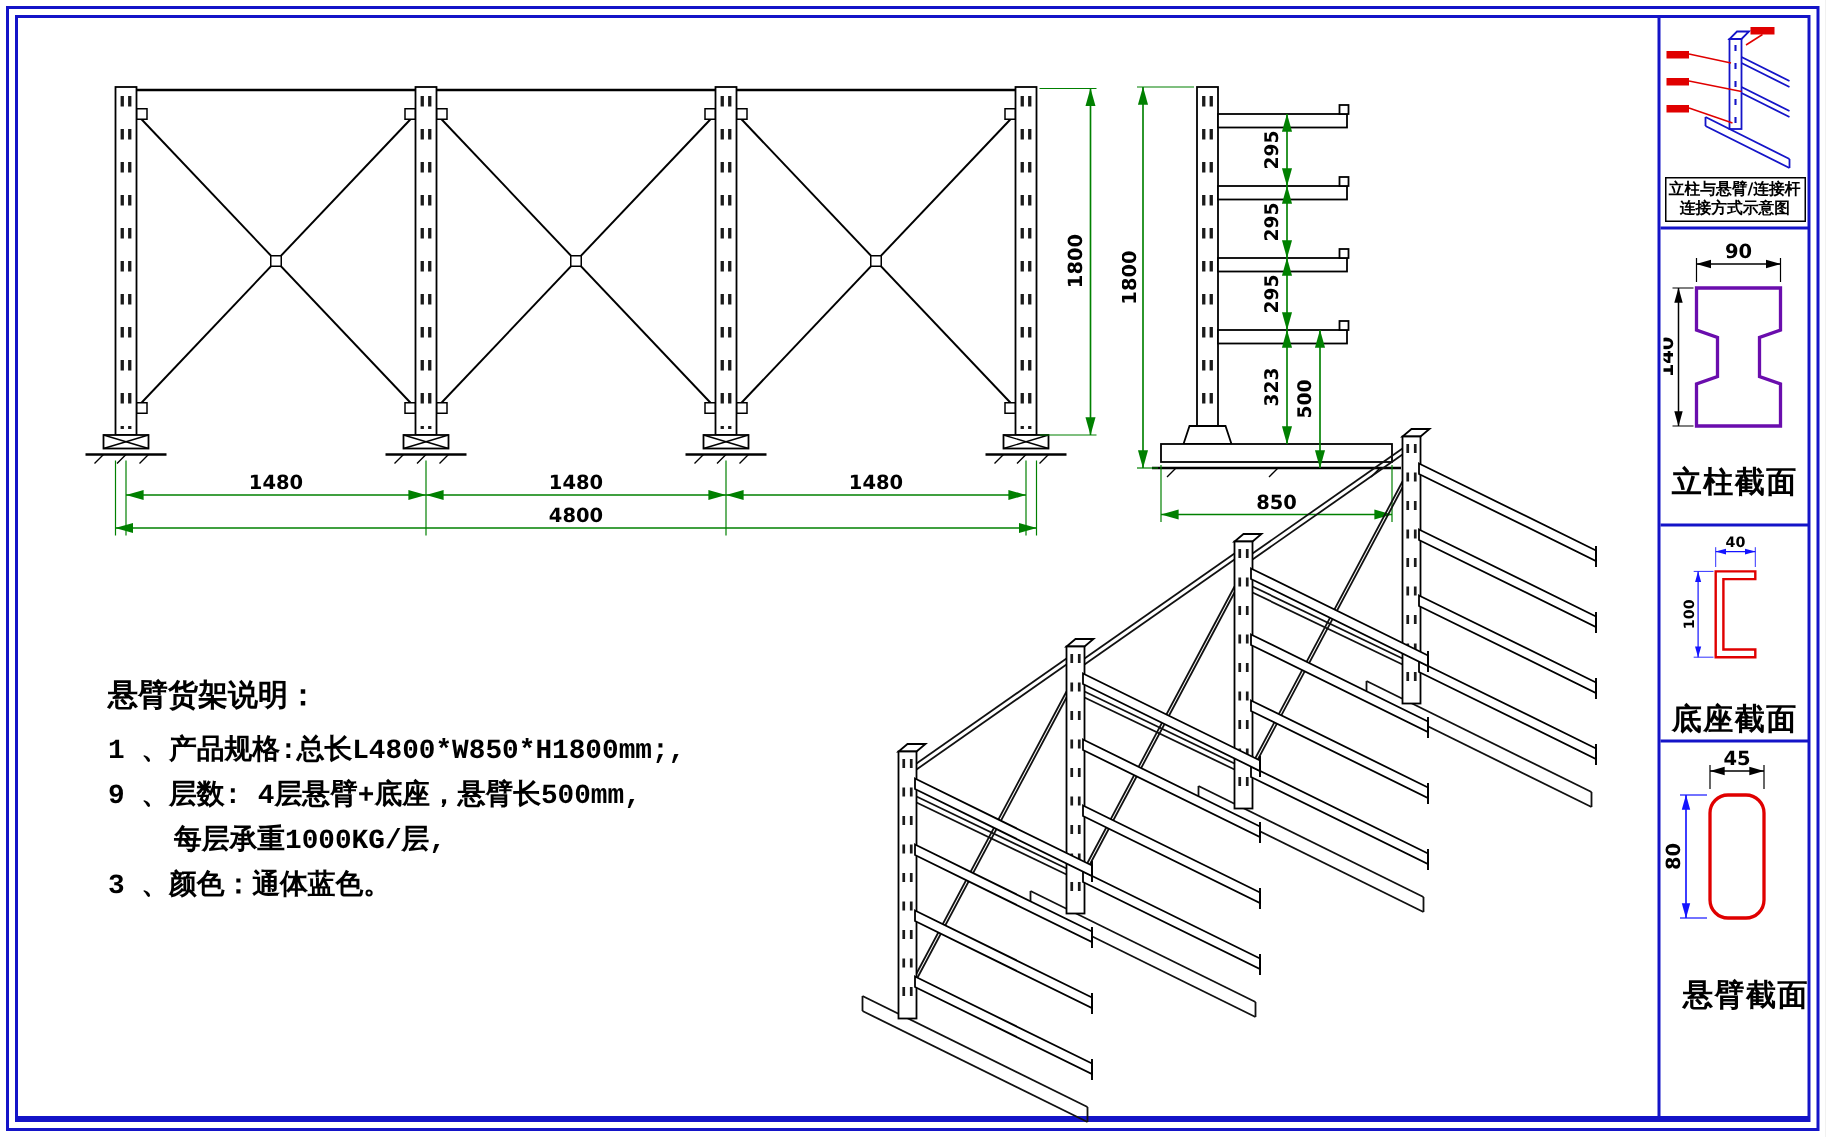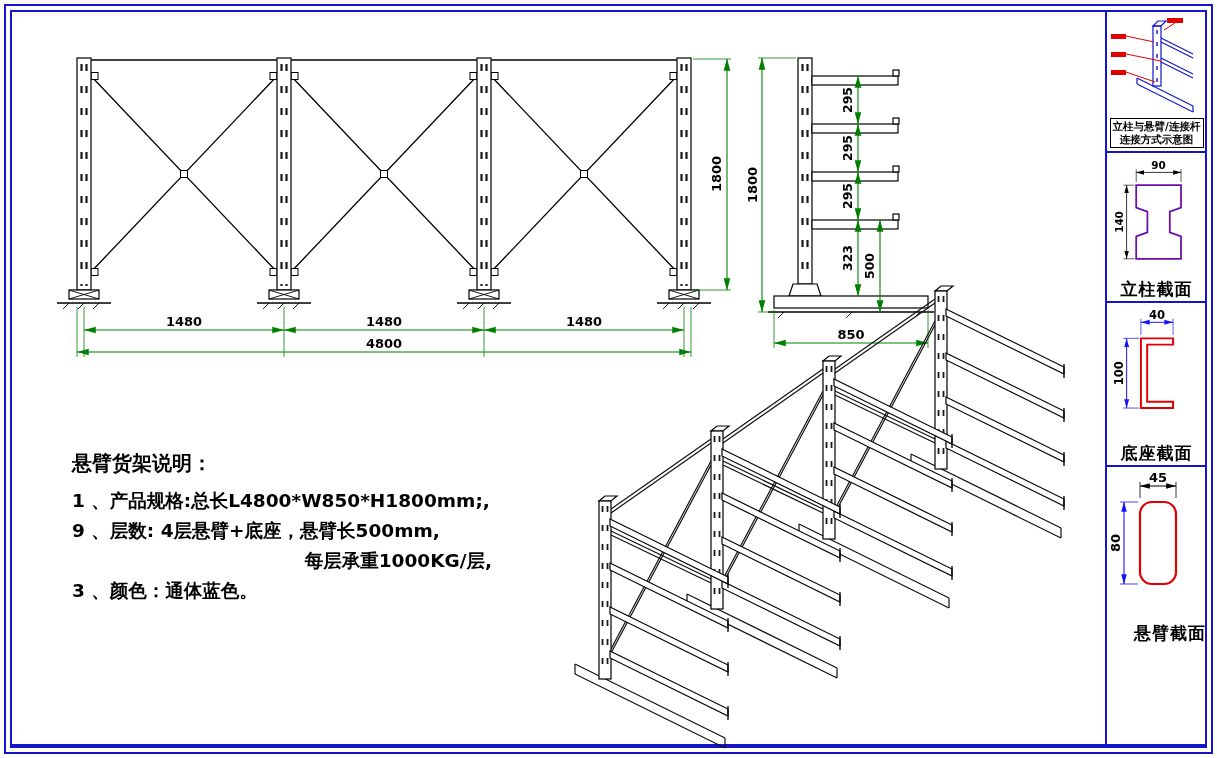--- a/index.html
+++ b/index.html
@@ -27,29 +27,29 @@
   .redshape{stroke:#e00000;stroke-width:2.2;fill:none;}
   .blu{stroke:#1414c8;fill:none;}
   .redmark{fill:#e00000;}
   .redln{stroke:#e00000;stroke-width:1;fill:none;}
   .dimt{font:700 13px "DejaVu Sans","Liberation Sans",sans-serif;fill:#000;}
   .dimts{font:700 12.5px "DejaVu Sans","Liberation Sans",sans-serif;fill:#000;}
   text{user-select:none;}
   
   .notes{position:absolute;left:72px;top:450px;width:420px;color:#000;}
   .notes .title{font-size:20px;font-weight:700;margin-bottom:9px;}
-  .notes .ln{font-size:18.5px;font-weight:700;line-height:1.62;}
-  .notes .ln.indent{padding-left:44px;text-align:right;}
+  .notes .ln{font-size:18.5px;font-weight:700;line-height:1.62;font-family:Liberation Mono, monospace;}
+  .notes .ln.indent{padding-left:44px;}
   
   .sidebar{position:absolute;left:1105px;top:11px;width:101px;height:736px;
            border-left:2px solid #1414c8;box-sizing:border-box;display:flex;flex-direction:column;}
   .sb-section{border-bottom:2px solid #1414c8;display:flex;flex-direction:column;align-items:center;
               box-sizing:border-box;padding-top:5px;}
   .sb-section.last{border-bottom:none;align-items:flex-end;}
-  .sb-label{font-size:17px;font-weight:700;color:#000;letter-spacing:1px;margin-top:0px;}
+  .sb-label{font-size:20px;font-weight:700;color:#000;letter-spacing:1px;margin-top:0px;}
   .conn-cap{border:1.5px solid #000;margin-top:2px;padding:1px 2px;text-align:center;
             font-size:10.5px;font-weight:700;line-height:1.25;color:#000;width:88px;}
 </style>
 </head>
 <body>
 
 <div class="page">
   <div class="frame-outer"></div>
   <div class="frame-inner"></div>
 
@@ -336,36 +336,36 @@
           <rect class="redmark" x="58" y="2" width="16" height="5"></rect>
             <line class="redln" x1="66" y1="7" x2="55" y2="14"></line>
         </g>
       </svg>
       <div class="conn-cap">
         <div>立柱与悬臂/连接杆</div>
         <div>连接方式示意图</div>
       </div>
     </div>
 
-    <div class="sb-section" style="height:150px">
+    <div class="sb-section" style="height:198px">
       <svg width="96" height="150" viewBox="0 0 96 150">
         <line class="dkx" x1="22" y1="30" x2="22" y2="14"></line>
           <line class="dkx" x1="78" y1="30" x2="78" y2="14"></line>
         <line class="dk" x1="22" y1="18" x2="78" y2="18" marker-start="url(#aK)" marker-end="url(#aK)"></line>
         <text class="dimt" x="50" y="14" text-anchor="middle">90</text>
         <line class="dkx" x1="20" y1="34" x2="6" y2="34"></line>
           <line class="dkx" x1="20" y1="126" x2="6" y2="126"></line>
         <line class="dk" x1="10" y1="34" x2="10" y2="126" marker-start="url(#aK)" marker-end="url(#aK)"></line>
         <text class="dimt" x="6" y="80" text-anchor="middle" transform="rotate(-90 6 80)">140</text>
         <path class="purp" d="M22,34 L78,34 L78,62 L64,67 L64,93 L78,98 L78,126 L22,126 L22,98 L36,93 L36,67 L22,62 Z"></path>
       </svg>
       <div class="sb-label">立柱截面</div>
     </div>
 
-    <div class="sb-section" style="height:164px">
+    <div class="sb-section" style="height:144px">
       <svg width="96" height="150" viewBox="0 0 96 150">
         <line class="dbx" x1="30" y1="30" x2="30" y2="12"></line>
           <line class="dbx" x1="66" y1="30" x2="66" y2="12"></line>
         <line class="db" x1="30" y1="16" x2="66" y2="16" marker-start="url(#aB)" marker-end="url(#aB)"></line>
         <text class="dimt" x="48" y="12" text-anchor="middle">40</text>
         <line class="dbx" x1="28" y1="34" x2="10" y2="34"></line>
           <line class="dbx" x1="28" y1="112" x2="10" y2="112"></line>
         <line class="db" x1="14" y1="34" x2="14" y2="112" marker-start="url(#aB)" marker-end="url(#aB)"></line>
         <text class="dimt" x="10" y="73" text-anchor="middle" transform="rotate(-90 10 73)">100</text>
         <path class="redshape" d="M66,34 L30,34 L30,112 L66,112 L66,105 L37,105 L37,41 L66,41 Z"></path>

